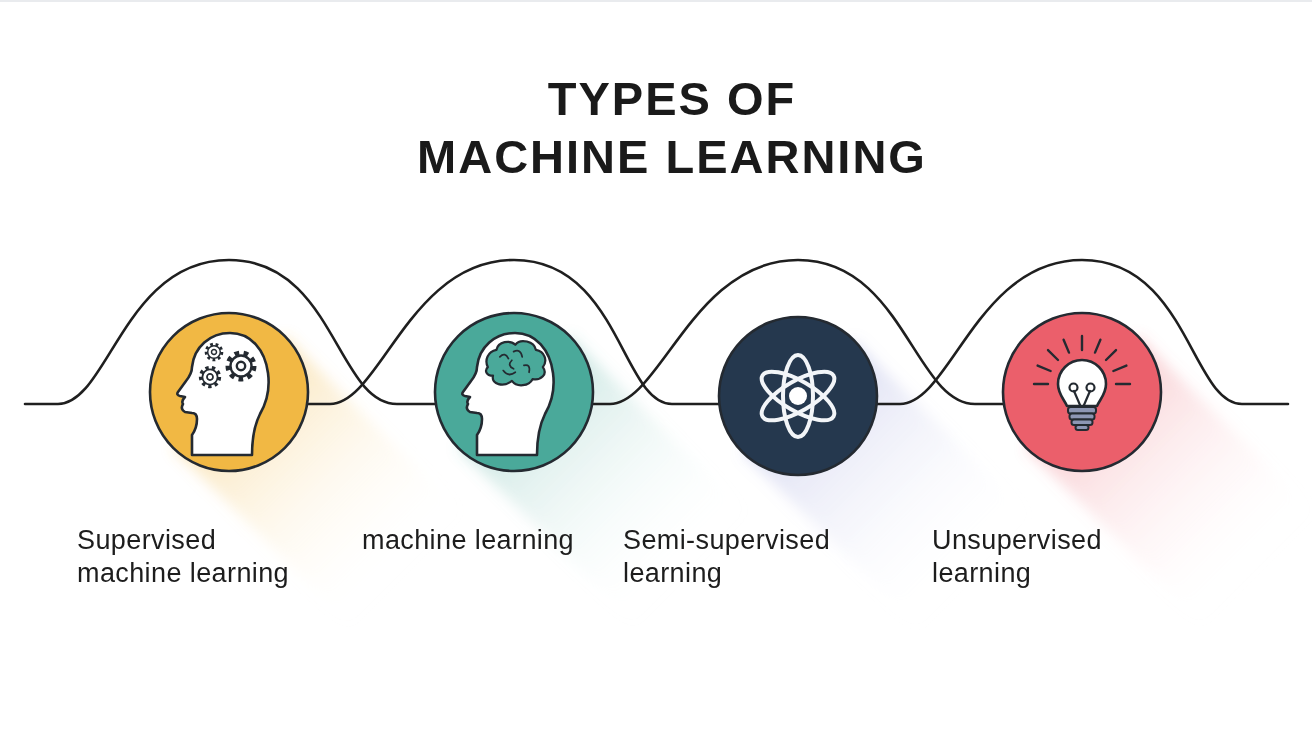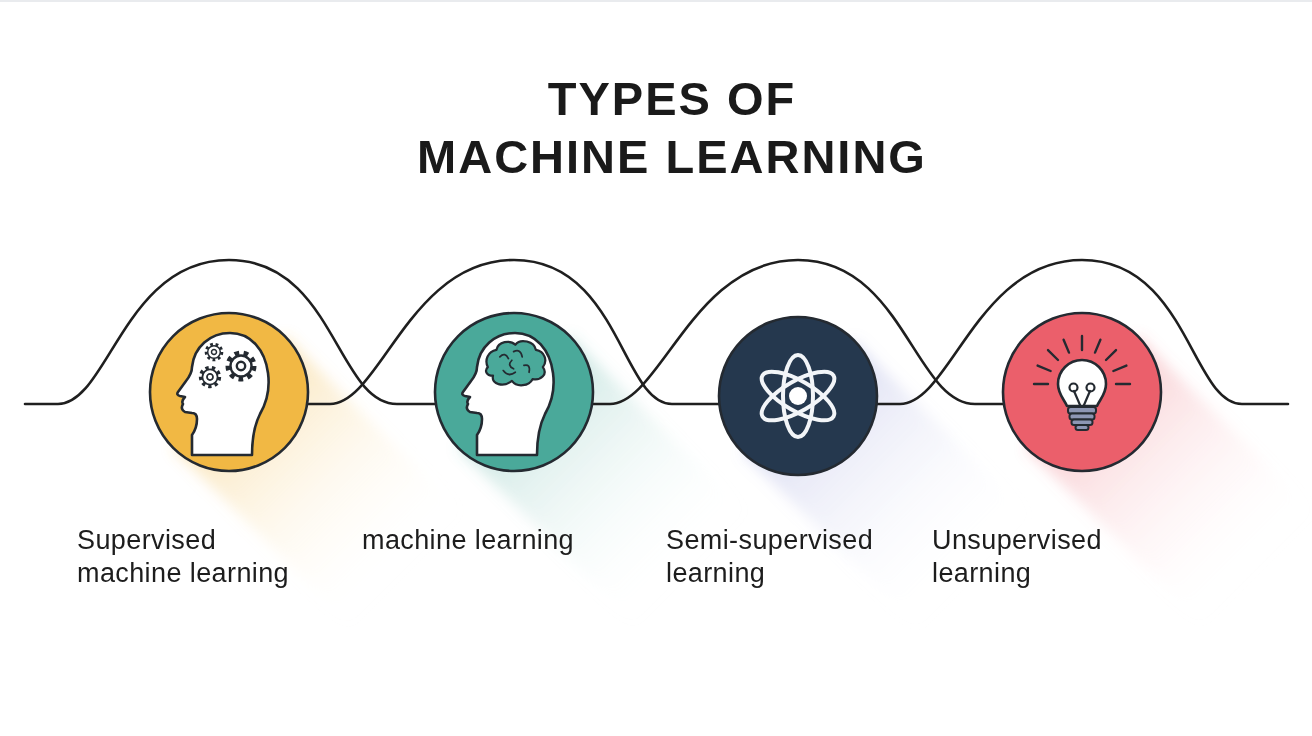--- a/index.html
+++ b/index.html
@@ -16,21 +16,21 @@
     letter-spacing:2px;color:#1a1a1a;
   }
   .label{
     position:absolute;top:524px;width:300px;
     text-align:left;font-size:27px;line-height:33px;
     font-weight:500;color:#1d1d1d;letter-spacing:0.4px;
   }
   .label div{white-space:nowrap;}
   #label-1{left:77px;}
   #label-2{left:362px;}
-  #label-3{left:666px;}
+  #label-3{left:623px;}
   #label-4{left:932px;}
 </style>
 </head>
 <body>
 
 <div id="canvas">
   <div id="top-edge"></div>
 
   <svg id="diagram-svg" width="1312" height="736" viewBox="0 0 1312 736">
     <defs>

